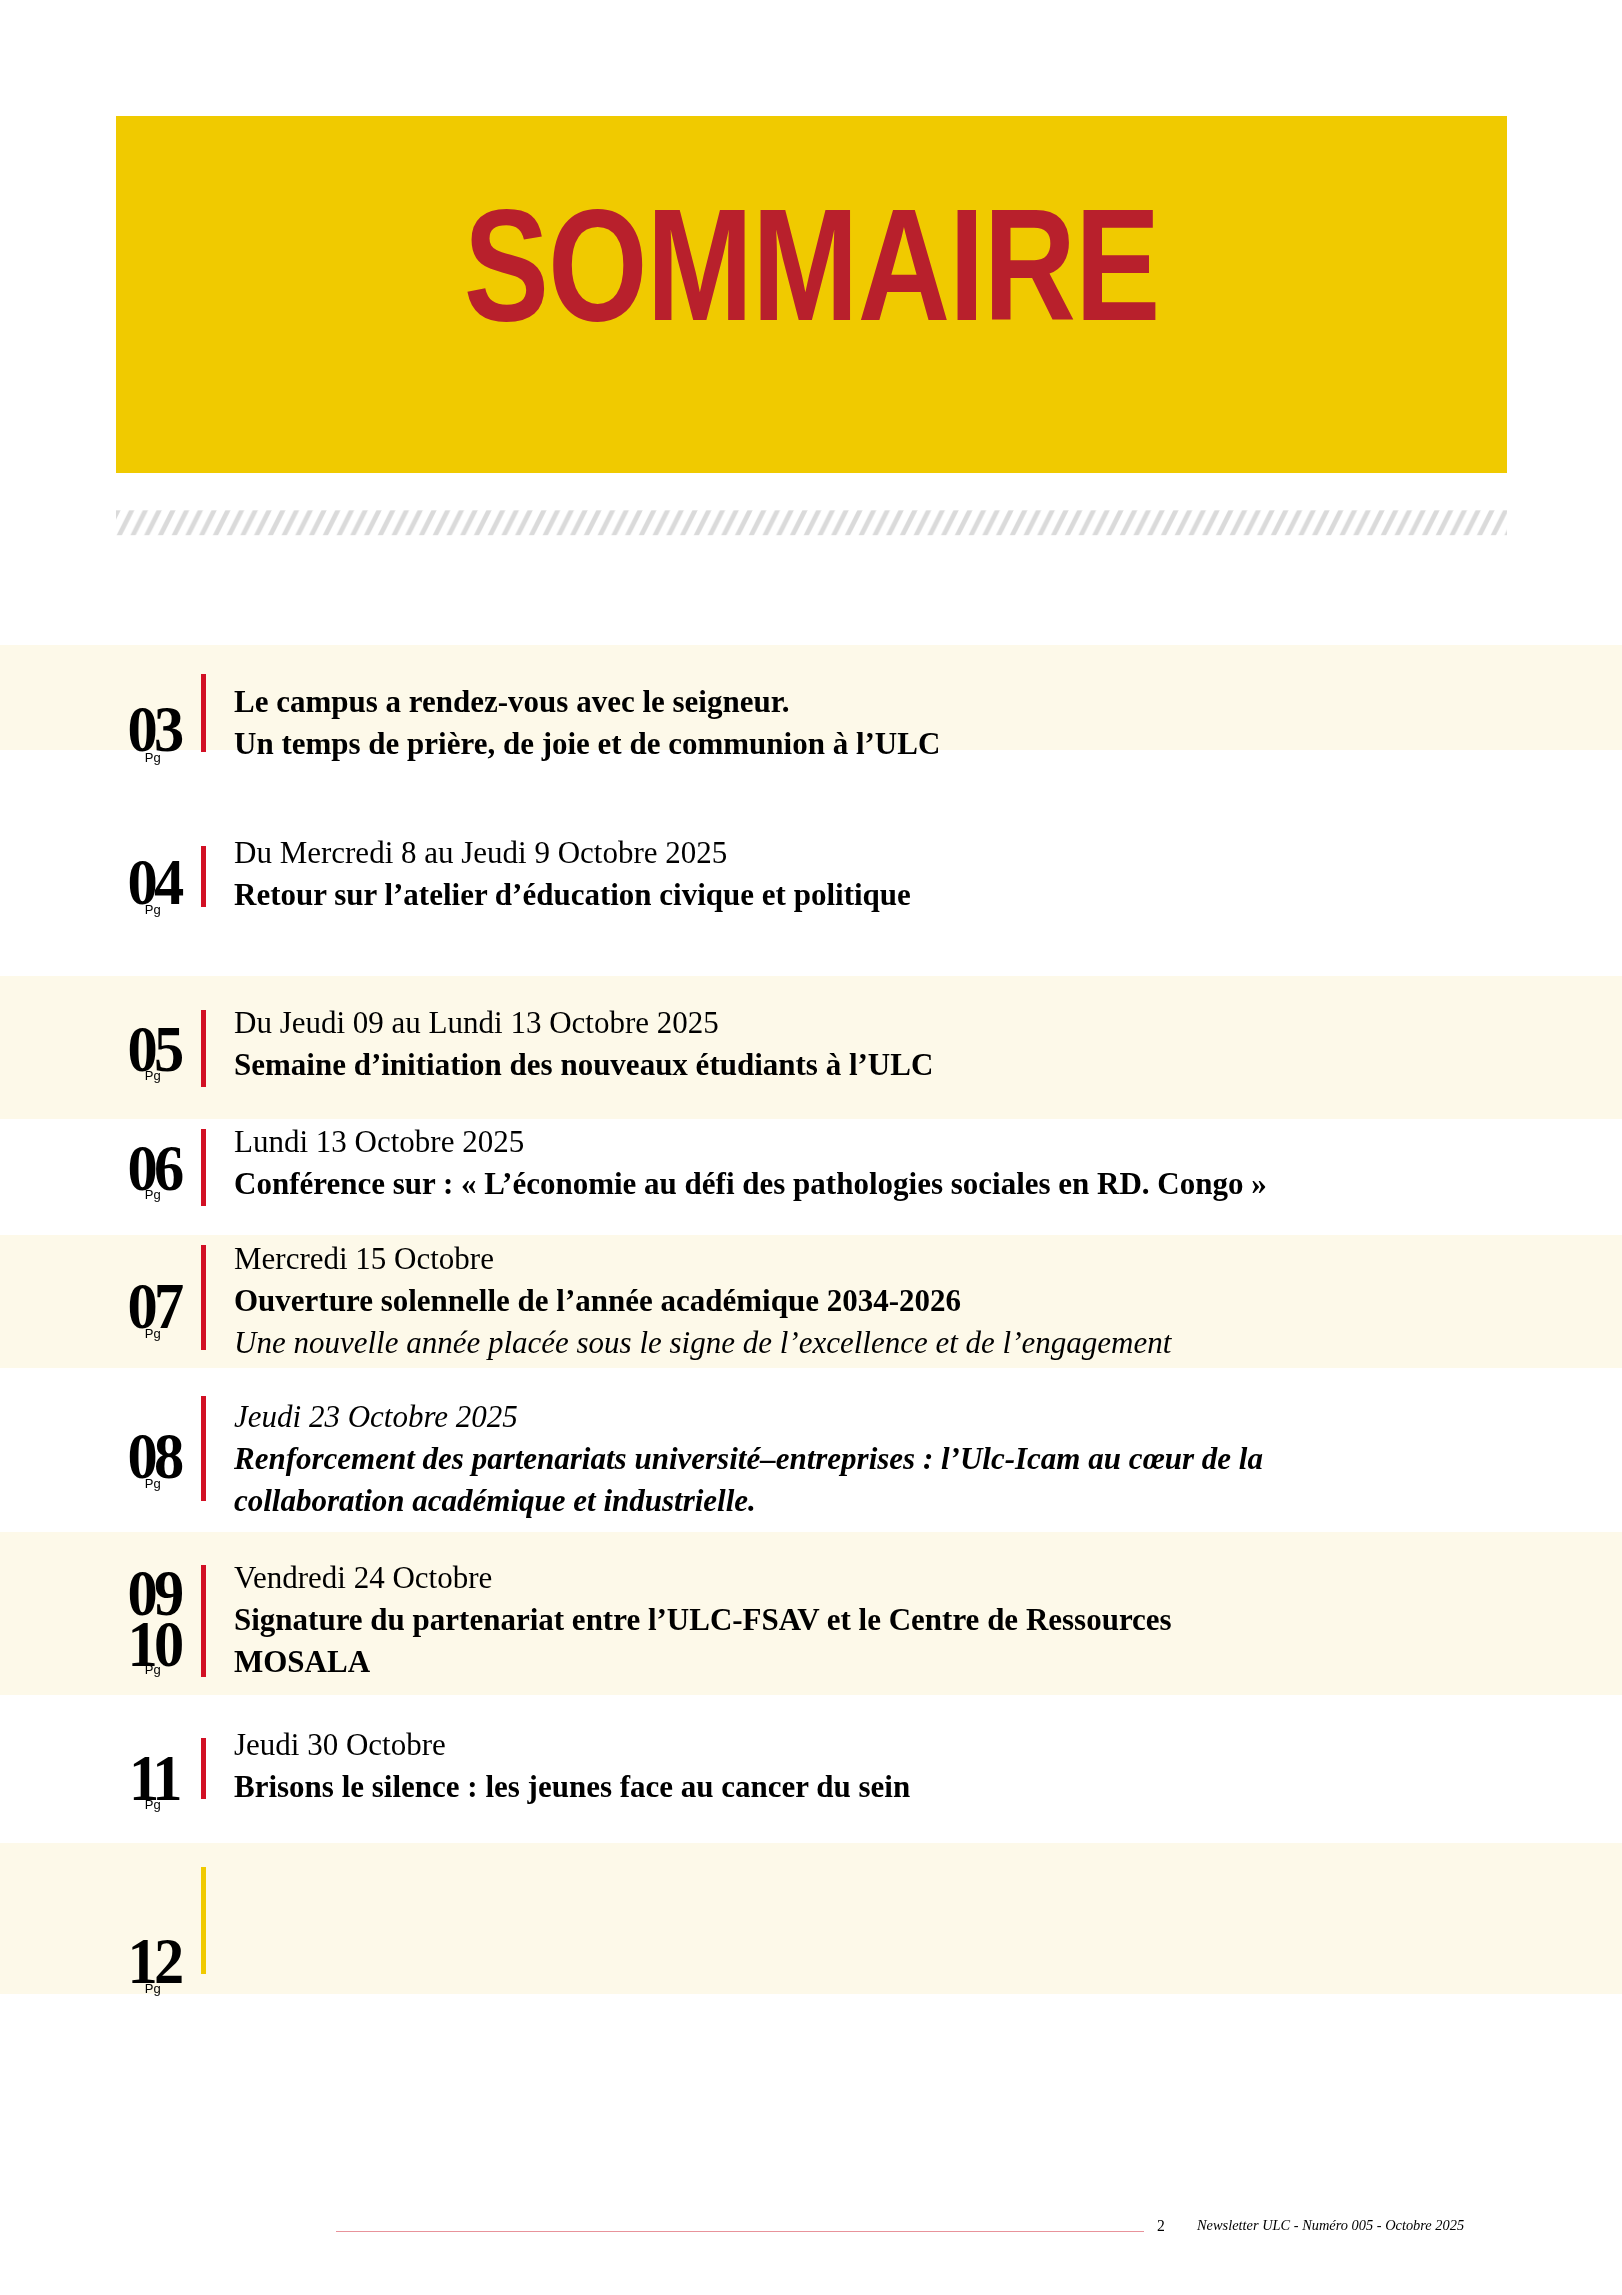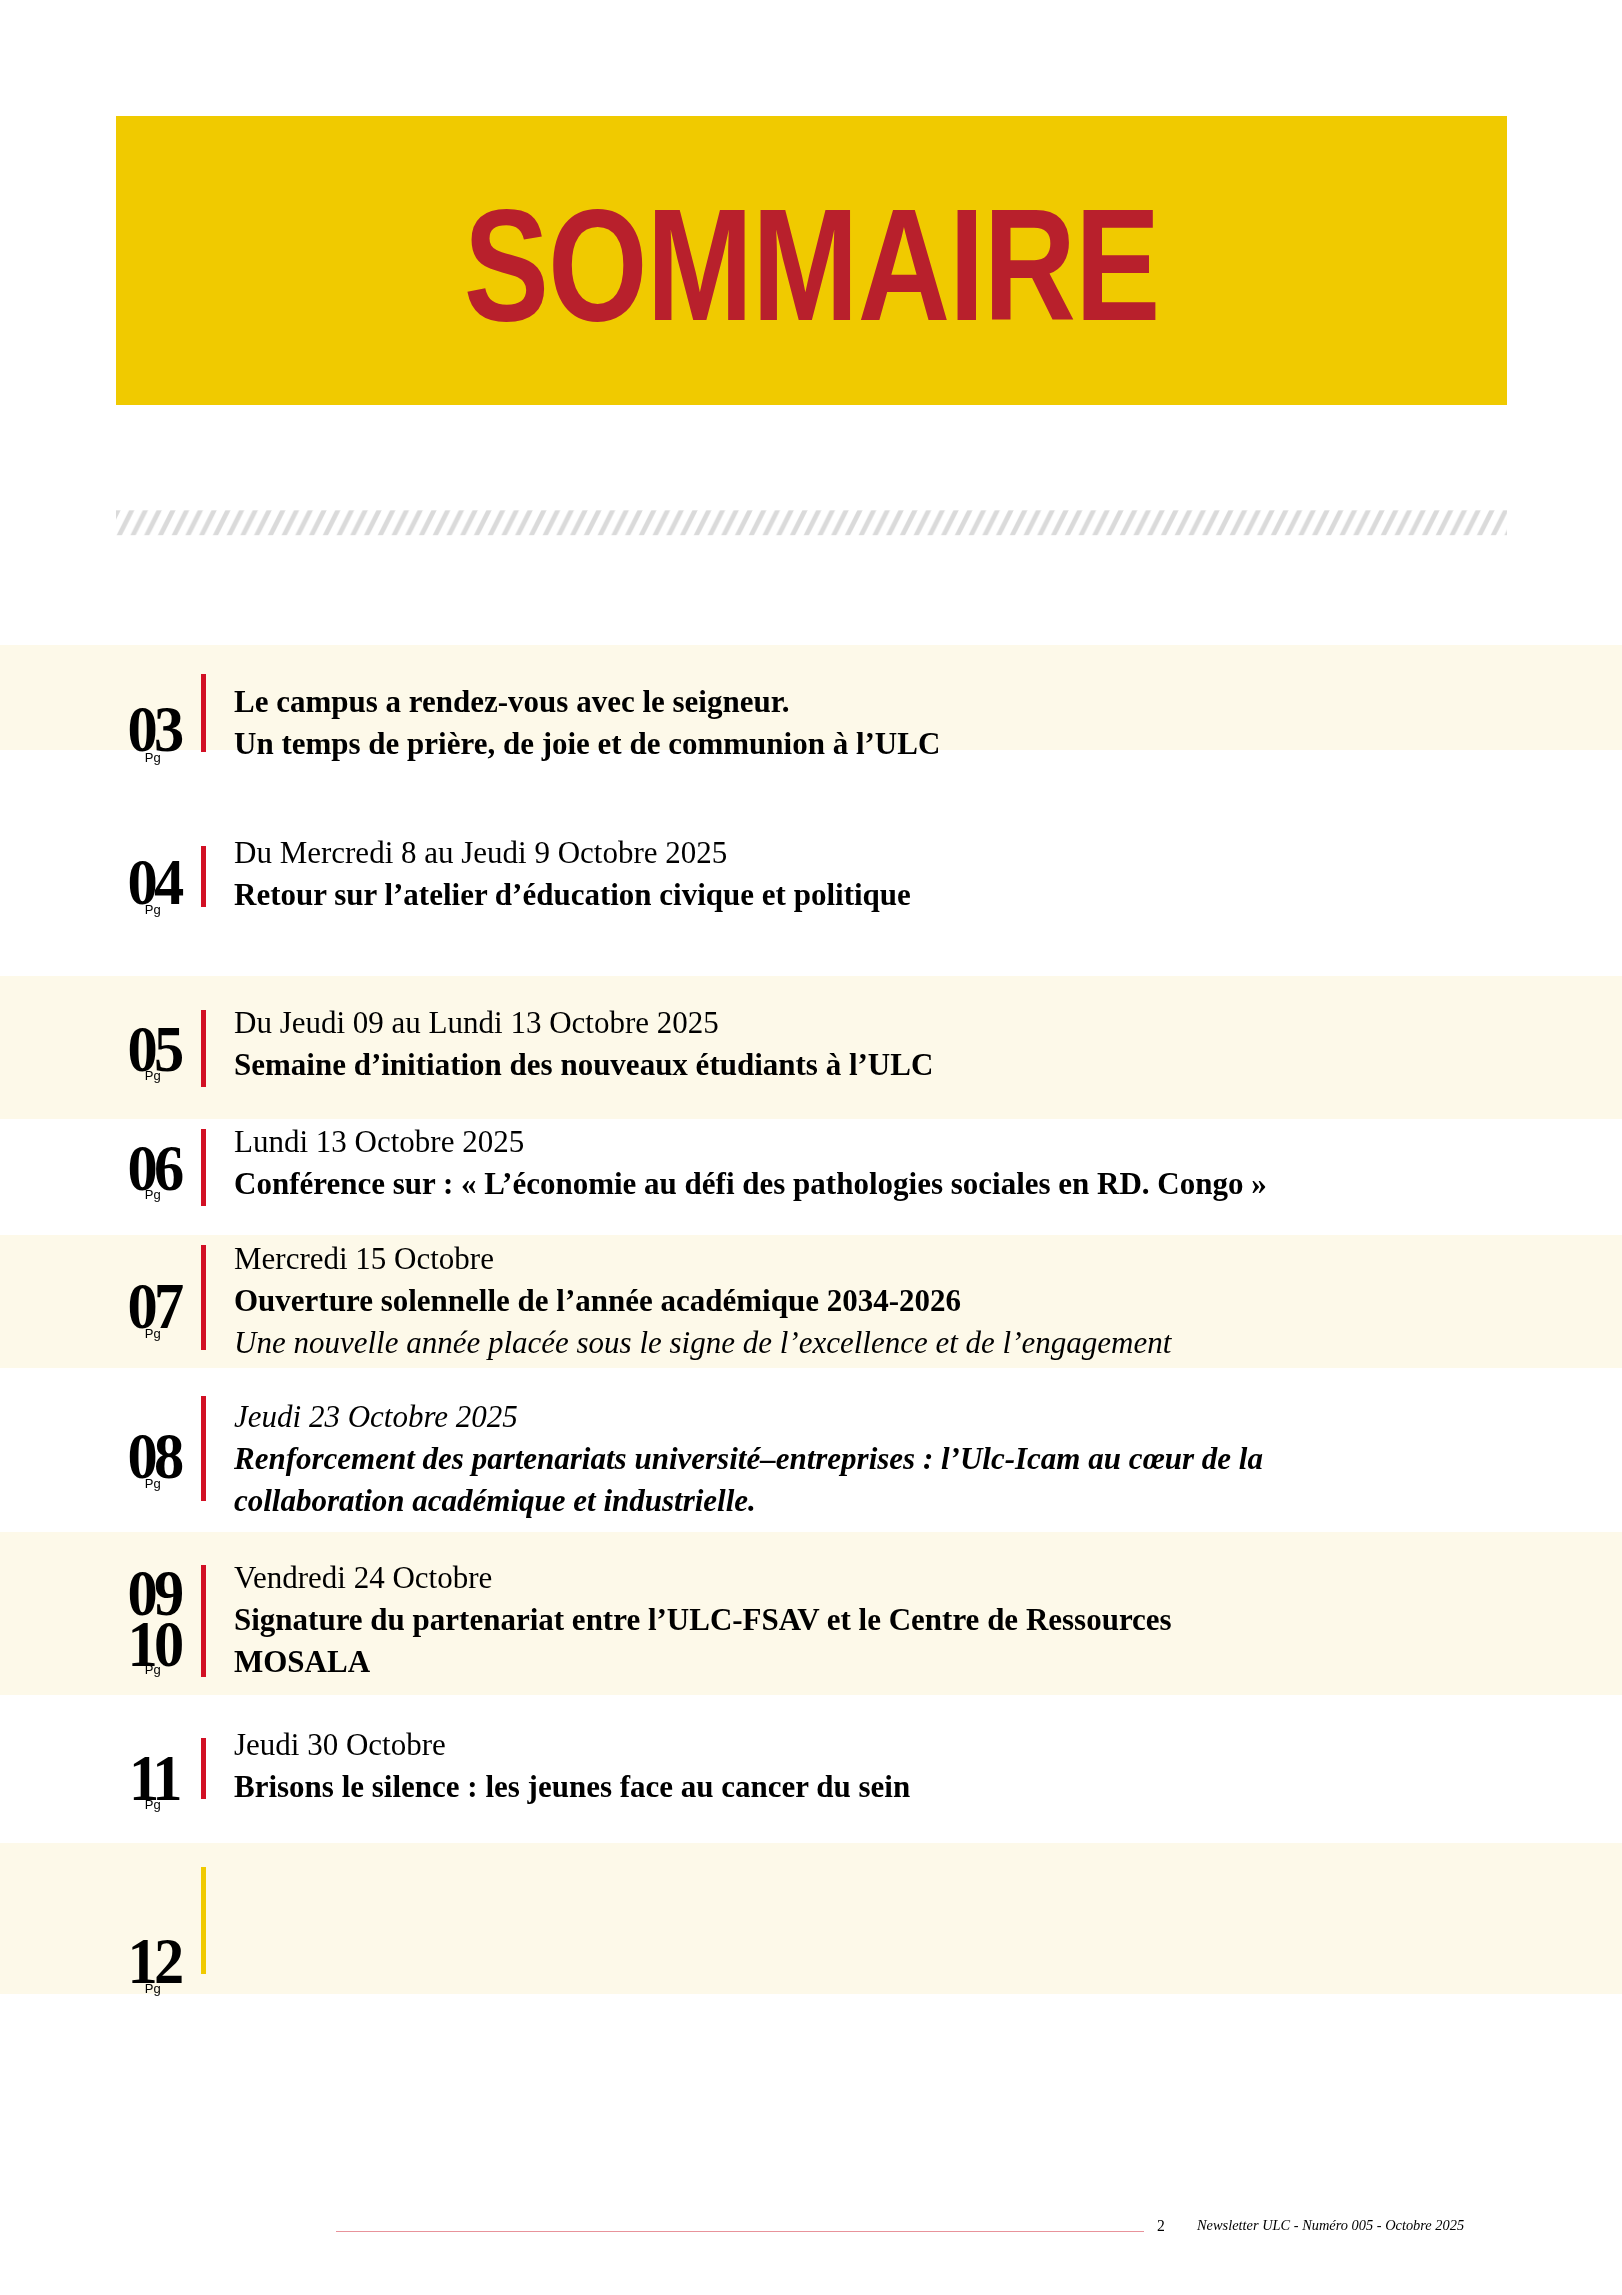--- a/index.html
+++ b/index.html
@@ -3,21 +3,21 @@
   <meta charset="utf-8">
   <style>
     html, body { margin: 0; padding: 0; }
     body {
       width: 1623px; height: 2295px; position: relative; overflow: hidden;
       background: #ffffff;
       font-family: "Liberation Serif", "DejaVu Serif", serif;
       color: #000;
     }
     .title-box {
-      position: absolute; left: 116px; top: 116px; width: 1391px; height: 289px;
+      position: absolute; left: 116px; top: 116px; width: 1391px; height: 357px;
       background: #F0CA00;
     }
     .title-text {
       position: absolute; left: 0; right: 0; top: 69px;
       text-align: center;
       font-family: "Liberation Sans", "DejaVu Sans", sans-serif;
       font-weight: bold; font-size: 160px; line-height: 1;
       color: #B8202C;
       transform: scaleX(0.80); transform-origin: center;
       letter-spacing: -1.3px;

